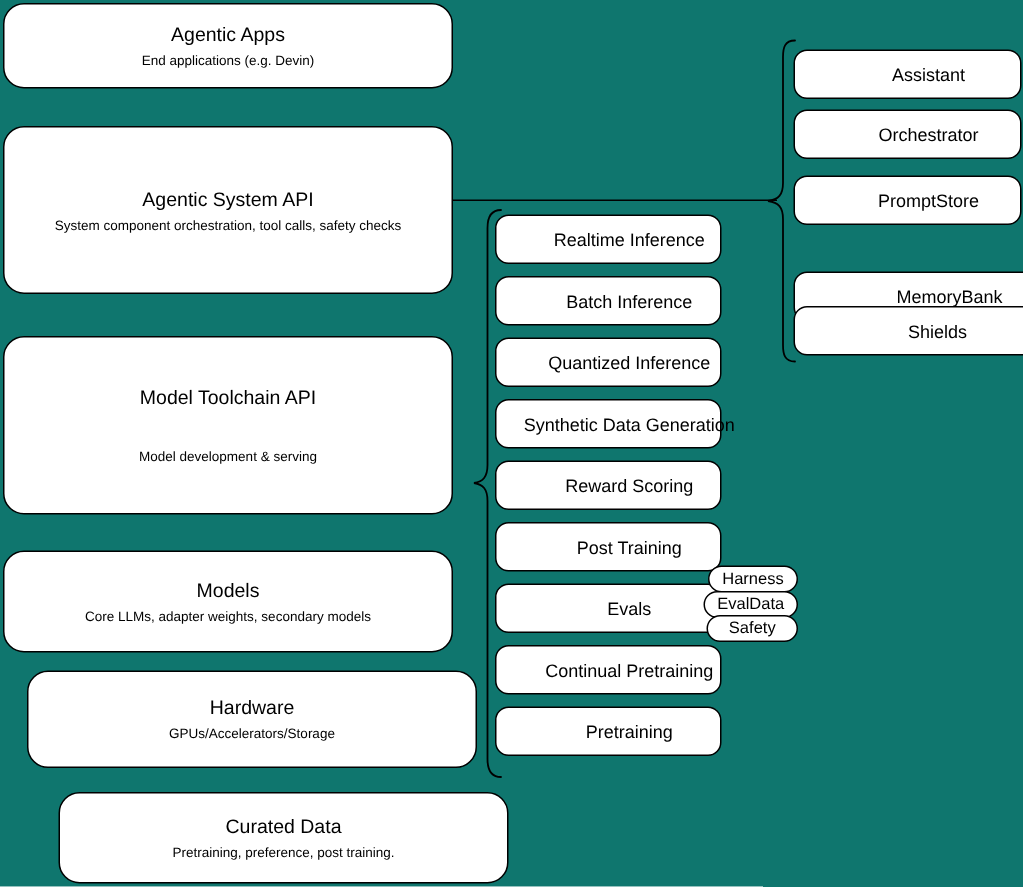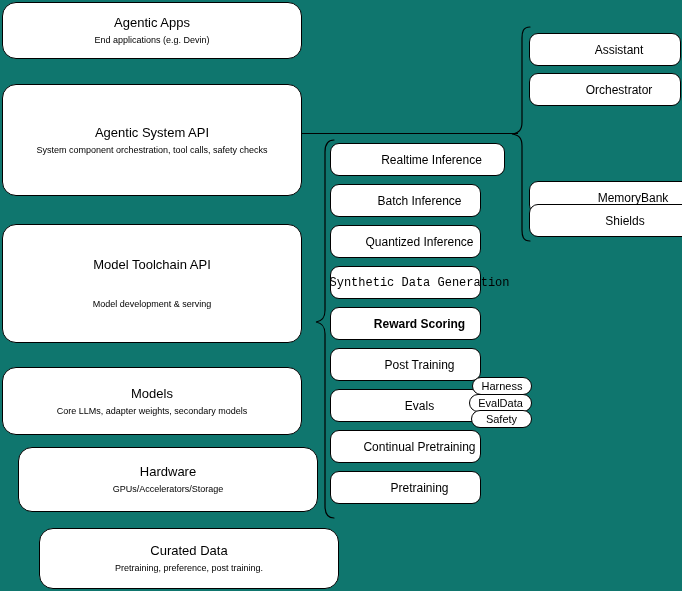--- a/index.html
+++ b/index.html
@@ -123,46 +123,47 @@
       <path d="M20 1 C13 1 12 6 12 12 L12 96 C12 104 9 107 2 108 C9 109 12 112 12 120 L12 204 C12 210 13 215 20 215" stroke="#000000" stroke-width="1.2" fill="none" stroke-linecap="round"></path>
     </svg>
   </div>
 
   <div class="brace" style="left:314px; top:139px; width:22px; height:380px;">
     <svg width="22" height="380" viewBox="0 0 22 380" fill="none" xmlns="http://www.w3.org/2000/svg">
       <path d="M20 1 C13 1 11 6 11 13 L11 171 C11 179 8 182 2 183 C8 184 11 187 11 195 L11 367 C11 374 13 379 20 379" stroke="#000000" stroke-width="1.2" fill="none" stroke-linecap="round"></path>
     </svg>
   </div>
 
-  <div class="node cap-box" style="left:330px; top:143px; width:175px; height:33px;">Realtime Inference</div>
+  <div class="node cap-box" style="left:330px; top:143px; width:151px; height:33px;">Realtime Inference</div>
 
   <div class="node cap-box" style="left:330px; top:225px; width:151px; height:33px;">Quantized Inference</div>
 
   <div class="node cap-box" style="left:330px; top:184px; width:151px; height:33px;">Batch Inference</div>
 
-  <div class="node cap-box" style="left:330px; top:266px; width:151px; height:33px;font-family:Liberation Mono, monospace;">Synthetic Data Generation</div>
+  <div class="node cap-box" style="left:330px; top:266px; width:151px; height:33px;">Synthetic Data Generation</div>
 
-  <div class="node cap-box" style="left:330px; top:307px; width:151px; height:33px;font-weight:bold;">Reward Scoring</div>
+  <div class="node cap-box" style="left:330px; top:307px; width:151px; height:33px;">Reward Scoring</div>
 
   <div class="node cap-box" style="left:330px; top:348px; width:151px; height:33px;">Post Training</div>
 
   <div class="node cap-box" style="left:330px; top:389px; width:151px; height:33px;">Evals</div>
 
   <div class="node cap-box" style="left:330px; top:430px; width:151px; height:33px;">Continual Pretraining</div>
 
   <div class="node cap-box" style="left:330px; top:471px; width:151px; height:33px;">Pretraining</div>
 
   <div class="pill" style="left:472px; top:377px; width:60px; height:18px;">Harness</div>
 
   <div class="pill" style="left:469px; top:394px; width:63px; height:18px;">EvalData</div>
 
   <div class="pill" style="left:471px; top:410px; width:61px; height:18px;">Safety</div>
 
   <div class="node cap-box" style="left:529px; top:33px; width:152px; height:33px;">Assistant</div>
 
   <div class="node cap-box" style="left:529px; top:73px; width:152px; height:33px;">Orchestrator</div>
 
+  <div class="node cap-box" style="left:529px; top:117px; width:152px; height:33px;">PromptStore</div>
 
   <div class="node cap-box" style="left:529px; top:161px; width:180px; height:33px;margin-top:20px;">MemoryBank</div>
 
   <div class="node cap-box" style="left:529px; top:204px; width:164px; height:33px;">Shields</div>
 
 </div>
 
 </body></html>

